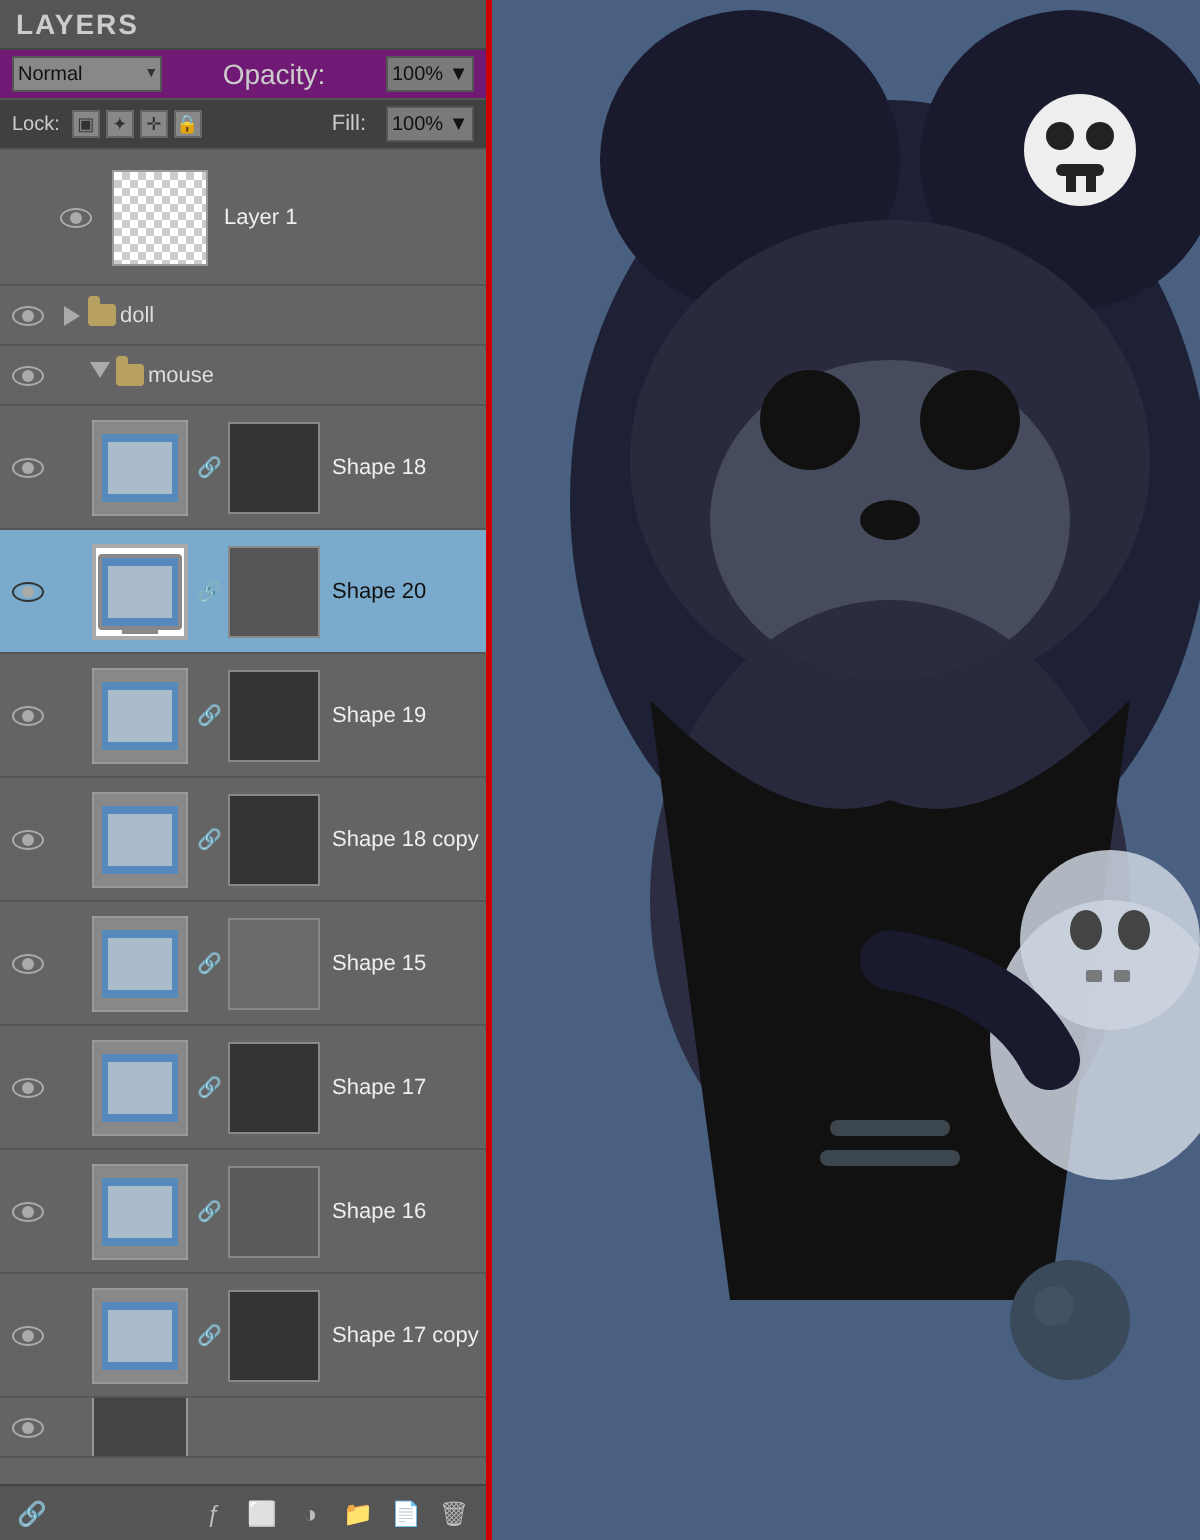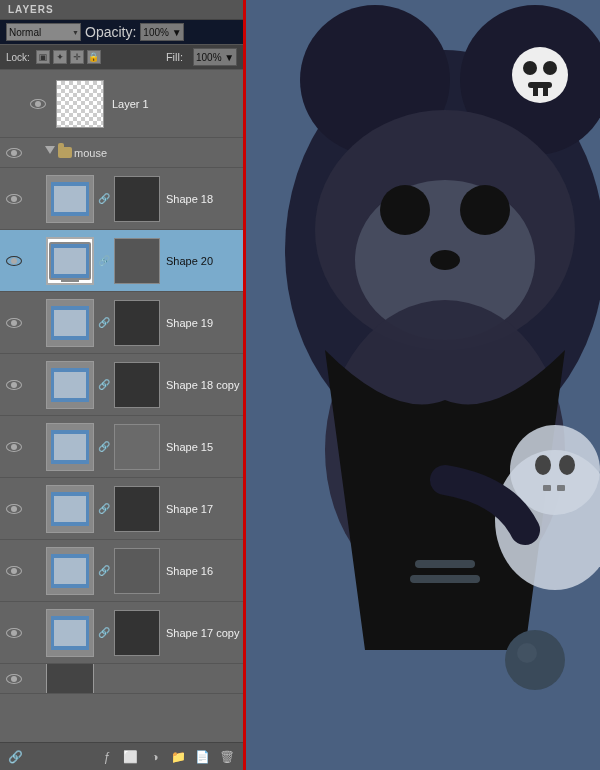--- a/index.html
+++ b/index.html
@@ -33,34 +33,35 @@
       height: 770px;
       background: #646464;
       border-right: 2px solid #cc0000;
       display: flex;
       flex-direction: column;
     }
 
     .panel-header {
       background: #555;
       padding: 4px 8px;
-      font-size: 10px;
+      font-size: 14px;
       font-weight: bold;
       color: #ccc;
       letter-spacing: 1px;
       border-bottom: 1px solid #444;
     }
 
     .panel-controls {
-      background: #0f172a;
+      background: #701a75;
       padding: 3px 6px;
       display: flex;
       align-items: center;
       gap: 4px;
       border-bottom: 1px solid #555;
+      justify-content: space-between;
     }
 
     .blend-select {
       background: #888;
       border: 1px solid #555;
       color: #111;
       font-size: 10px;
       padding: 1px 2px;
       width: 75px;
       height: 18px;
@@ -499,20 +500,32 @@
     <div class="layer-row layer1">
       <div class="eye-col">
         <div class="eye-icon"></div>
       </div>
       <div class="thumb-col">
         <div class="layer-thumb thumb-layer1"></div>
       </div>
       <div class="layer-name">Layer 1</div>
     </div>
 
+    <div class="layer-row group">
+      <div class="eye-col">
+        <div class="eye-icon"></div>
+      </div>
+      <div class="expand-col">
+        <div class="triangle-icon"></div>
+      </div>
+      <div style="width:14px;flex-shrink:0;display:flex;align-items:center;justify-content:center;">
+        <div class="folder-icon"></div>
+      </div>
+      <div class="layer-name group-label">doll</div>
+    </div>
 
     <div class="layer-row group">
       <div class="eye-col">
         <div class="eye-icon"></div>
       </div>
       <div class="indent"></div>
       <div class="expand-col">
         <div class="triangle-icon open"></div>
       </div>
       <div style="width:14px;flex-shrink:0;display:flex;align-items:center;justify-content:center;">

